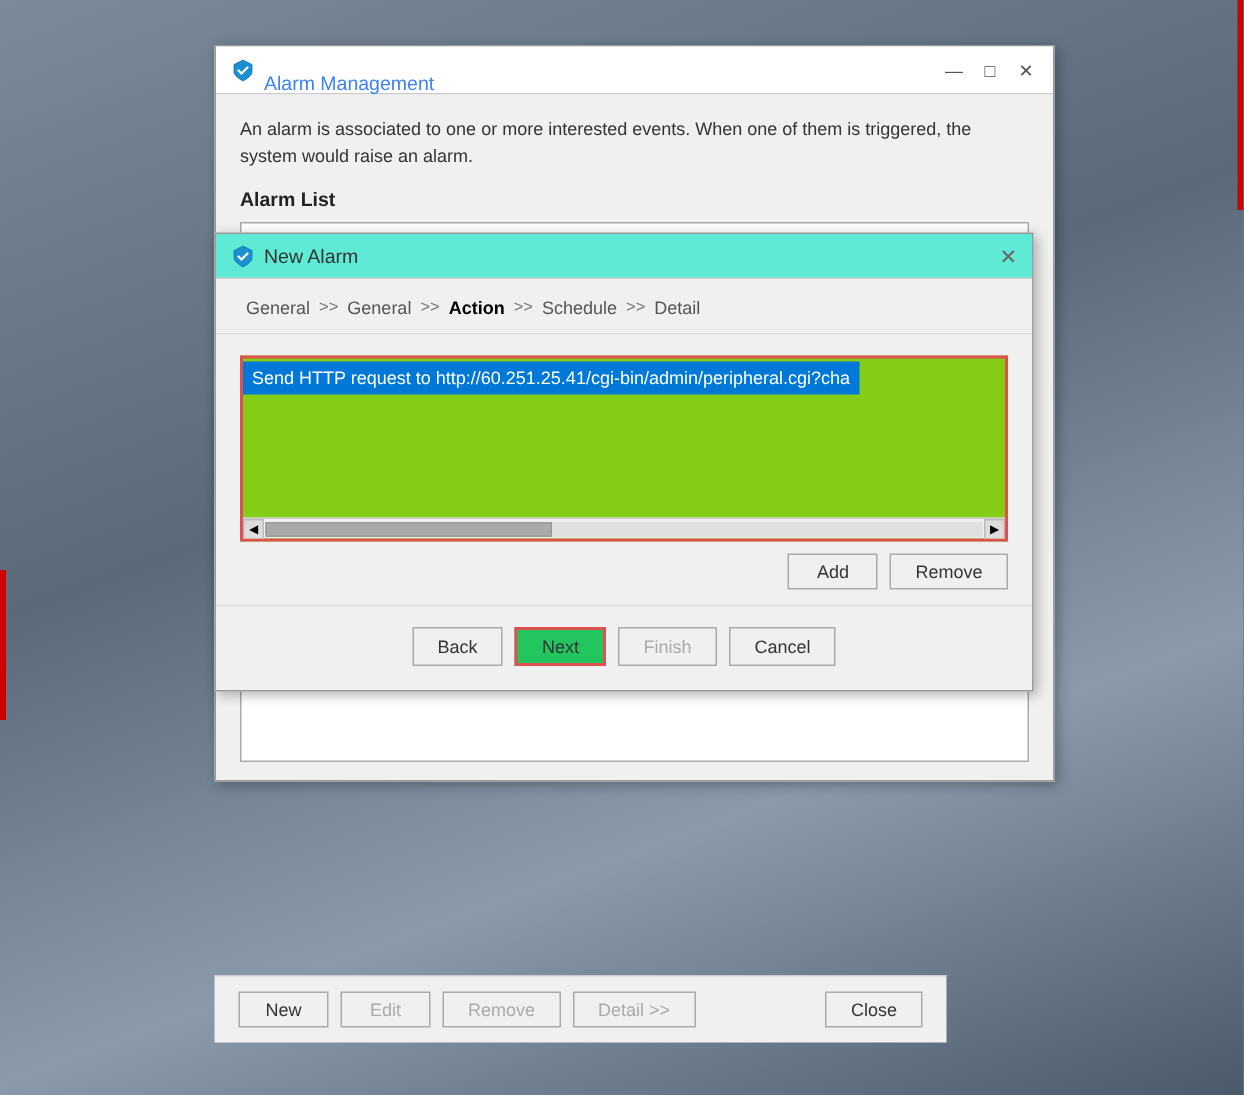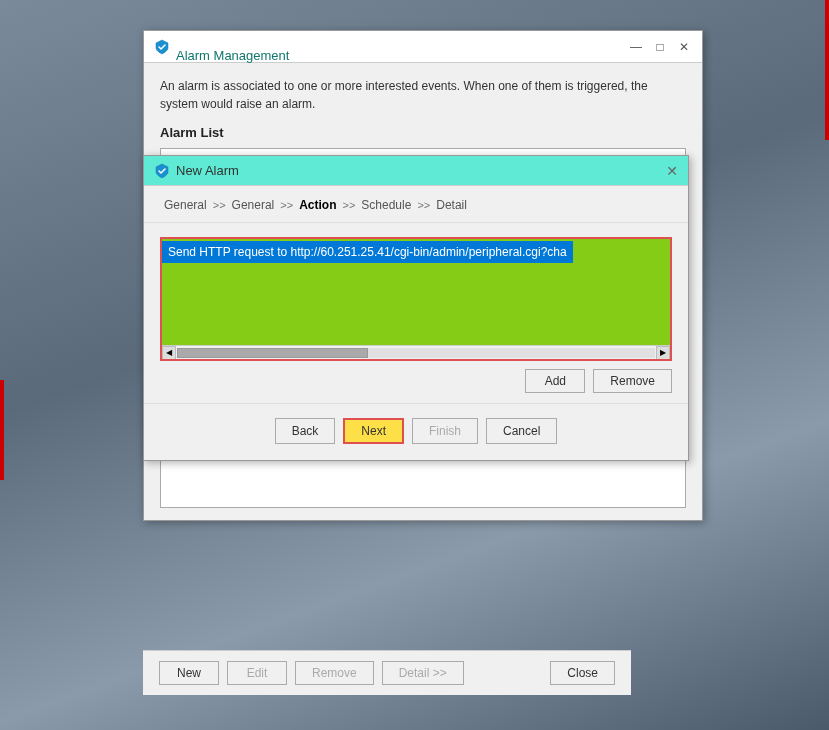--- a/index.html
+++ b/index.html
@@ -47,21 +47,21 @@
       gap: 6px;
     }
 
     .titlebar-icon {
       width: 16px;
       height: 16px;
     }
 
     .titlebar-title {
       font-size: 13px;
-      color: #0f766e;
+      color: #3b82f6;
       margin-top: 18px;
     }
 
     .titlebar-controls {
       display: flex;
       gap: 8px;
     }
 
     .title-btn {
       width: 16px;
@@ -265,21 +265,21 @@
       font-size: 12px;
       border: 1px solid #aaa;
       background: #f0f0f0;
       cursor: pointer;
       color: #333;
       min-width: 60px;
     }
 
     .btn-primary {
       border: 2px solid #e05050;
-      background: #fde047;
+      background: #22c55e;
       font-weight: normal;
     }
 
     .btn-disabled {
       color: #aaa;
       cursor: default;
     }
 
     
     .nav-buttons-row {

